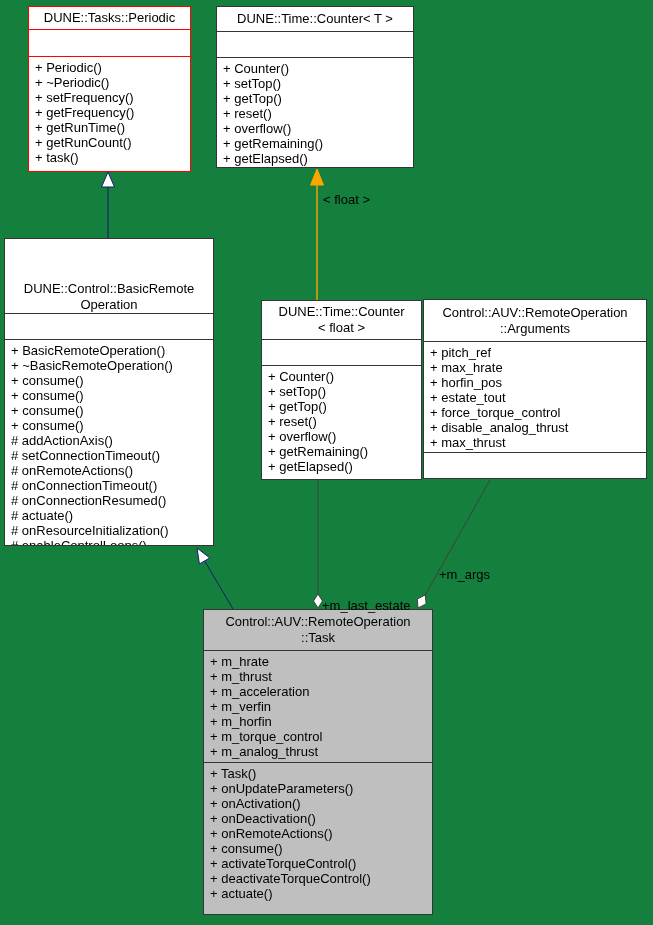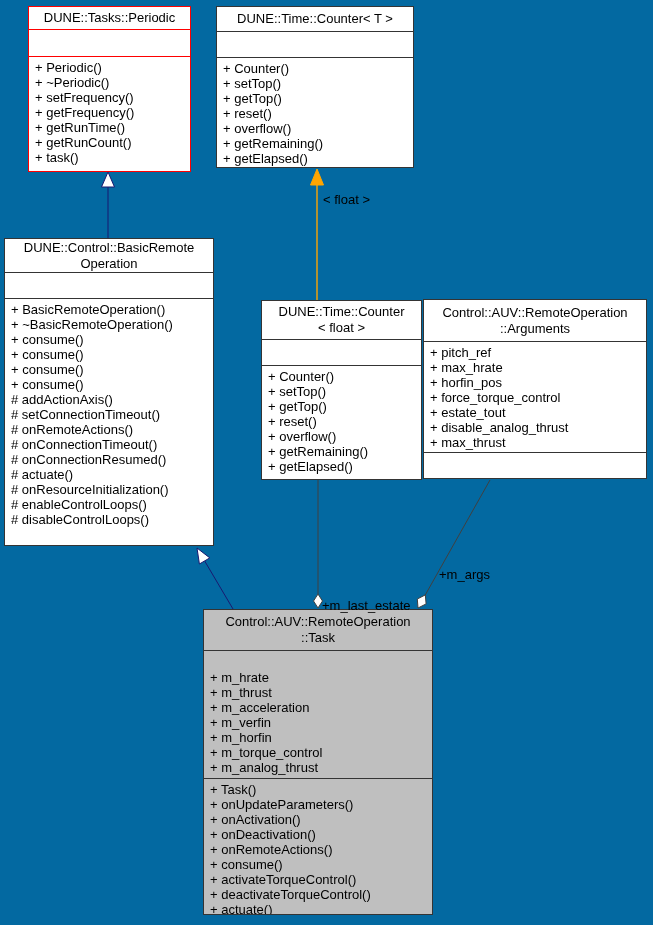--- a/index.html
+++ b/index.html
@@ -1,17 +1,17 @@
 <!DOCTYPE html>
 <html><head>
 <meta charset="utf-8">
 <style>
   html,body{margin:0;padding:0;background:#ffffff;}
   .canvas{
-    position:relative;width:653px;height:925px;background:#0369a1;
+    position:relative;width:653px;height:925px;background:#15803d;
     font-family:"Liberation Sans",sans-serif;font-size:13px;color:#000;
     overflow:hidden;
   }
   svg.edges{position:absolute;left:0;top:0;width:653px;height:925px;pointer-events:none;}
   .uml-class{
     position:absolute;display:flex;flex-direction:column;
     background:#ffffff;border:1px solid #343434;box-sizing:border-box;
     cursor:pointer;
   }
   .uml-class .title{
@@ -83,21 +83,21 @@
         <div class="member">+ setTop()</div>
         <div class="member">+ getTop()</div>
         <div class="member">+ reset()</div>
         <div class="member">+ overflow()</div>
         <div class="member">+ getRemaining()</div>
         <div class="member">+ getElapsed()</div>
       </div>
   </div>
 
   <div class="uml-class" style="left:4px;top:238px;width:210px;height:308px;">
-    <div class="title" style="height:34px;">DUNE::Control::BasicRemote
+    <div class="title" style="height:34px;margin-top:41px;">DUNE::Control::BasicRemote
 Operation</div>
     <div class="sec attrs" style="height:26px;"></div>
     <div class="sec methods">
         <div class="member">+ BasicRemoteOperation()</div>
         <div class="member">+ ~BasicRemoteOperation()</div>
         <div class="member">+ consume()</div>
         <div class="member">+ consume()</div>
         <div class="member">+ consume()</div>
         <div class="member">+ consume()</div>
         <div class="member"># addActionAxis()</div>
@@ -127,32 +127,32 @@
       </div>
   </div>
 
   <div class="uml-class" style="left:423px;top:299px;width:224px;height:180px;">
     <div class="title" style="height:42px;">Control::AUV::RemoteOperation
 ::Arguments</div>
     <div class="sec attrs" style="height:111px;">
         <div class="member">+ pitch_ref</div>
         <div class="member">+ max_hrate</div>
         <div class="member">+ horfin_pos</div>
+        <div class="member">+ estate_tout</div>
         <div class="member">+ force_torque_control</div>
-        <div class="member">+ estate_tout</div>
         <div class="member">+ disable_analog_thrust</div>
         <div class="member">+ max_thrust</div>
       </div>
     <div class="sec methods"></div>
   </div>
 
   <div class="uml-class focus-box" style="left:203px;top:609px;width:230px;height:306px;">
     <div class="title" style="height:41px;">Control::AUV::RemoteOperation
 ::Task</div>
-    <div class="sec attrs" style="height:112px;margin-top:16px;">
+    <div class="sec attrs" style="height:112px;">
         <div class="member">+ m_hrate</div>
         <div class="member">+ m_thrust</div>
         <div class="member">+ m_acceleration</div>
         <div class="member">+ m_verfin</div>
         <div class="member">+ m_horfin</div>
         <div class="member">+ m_torque_control</div>
         <div class="member">+ m_analog_thrust</div>
       </div>
     <div class="sec methods">
         <div class="member">+ Task()</div>

